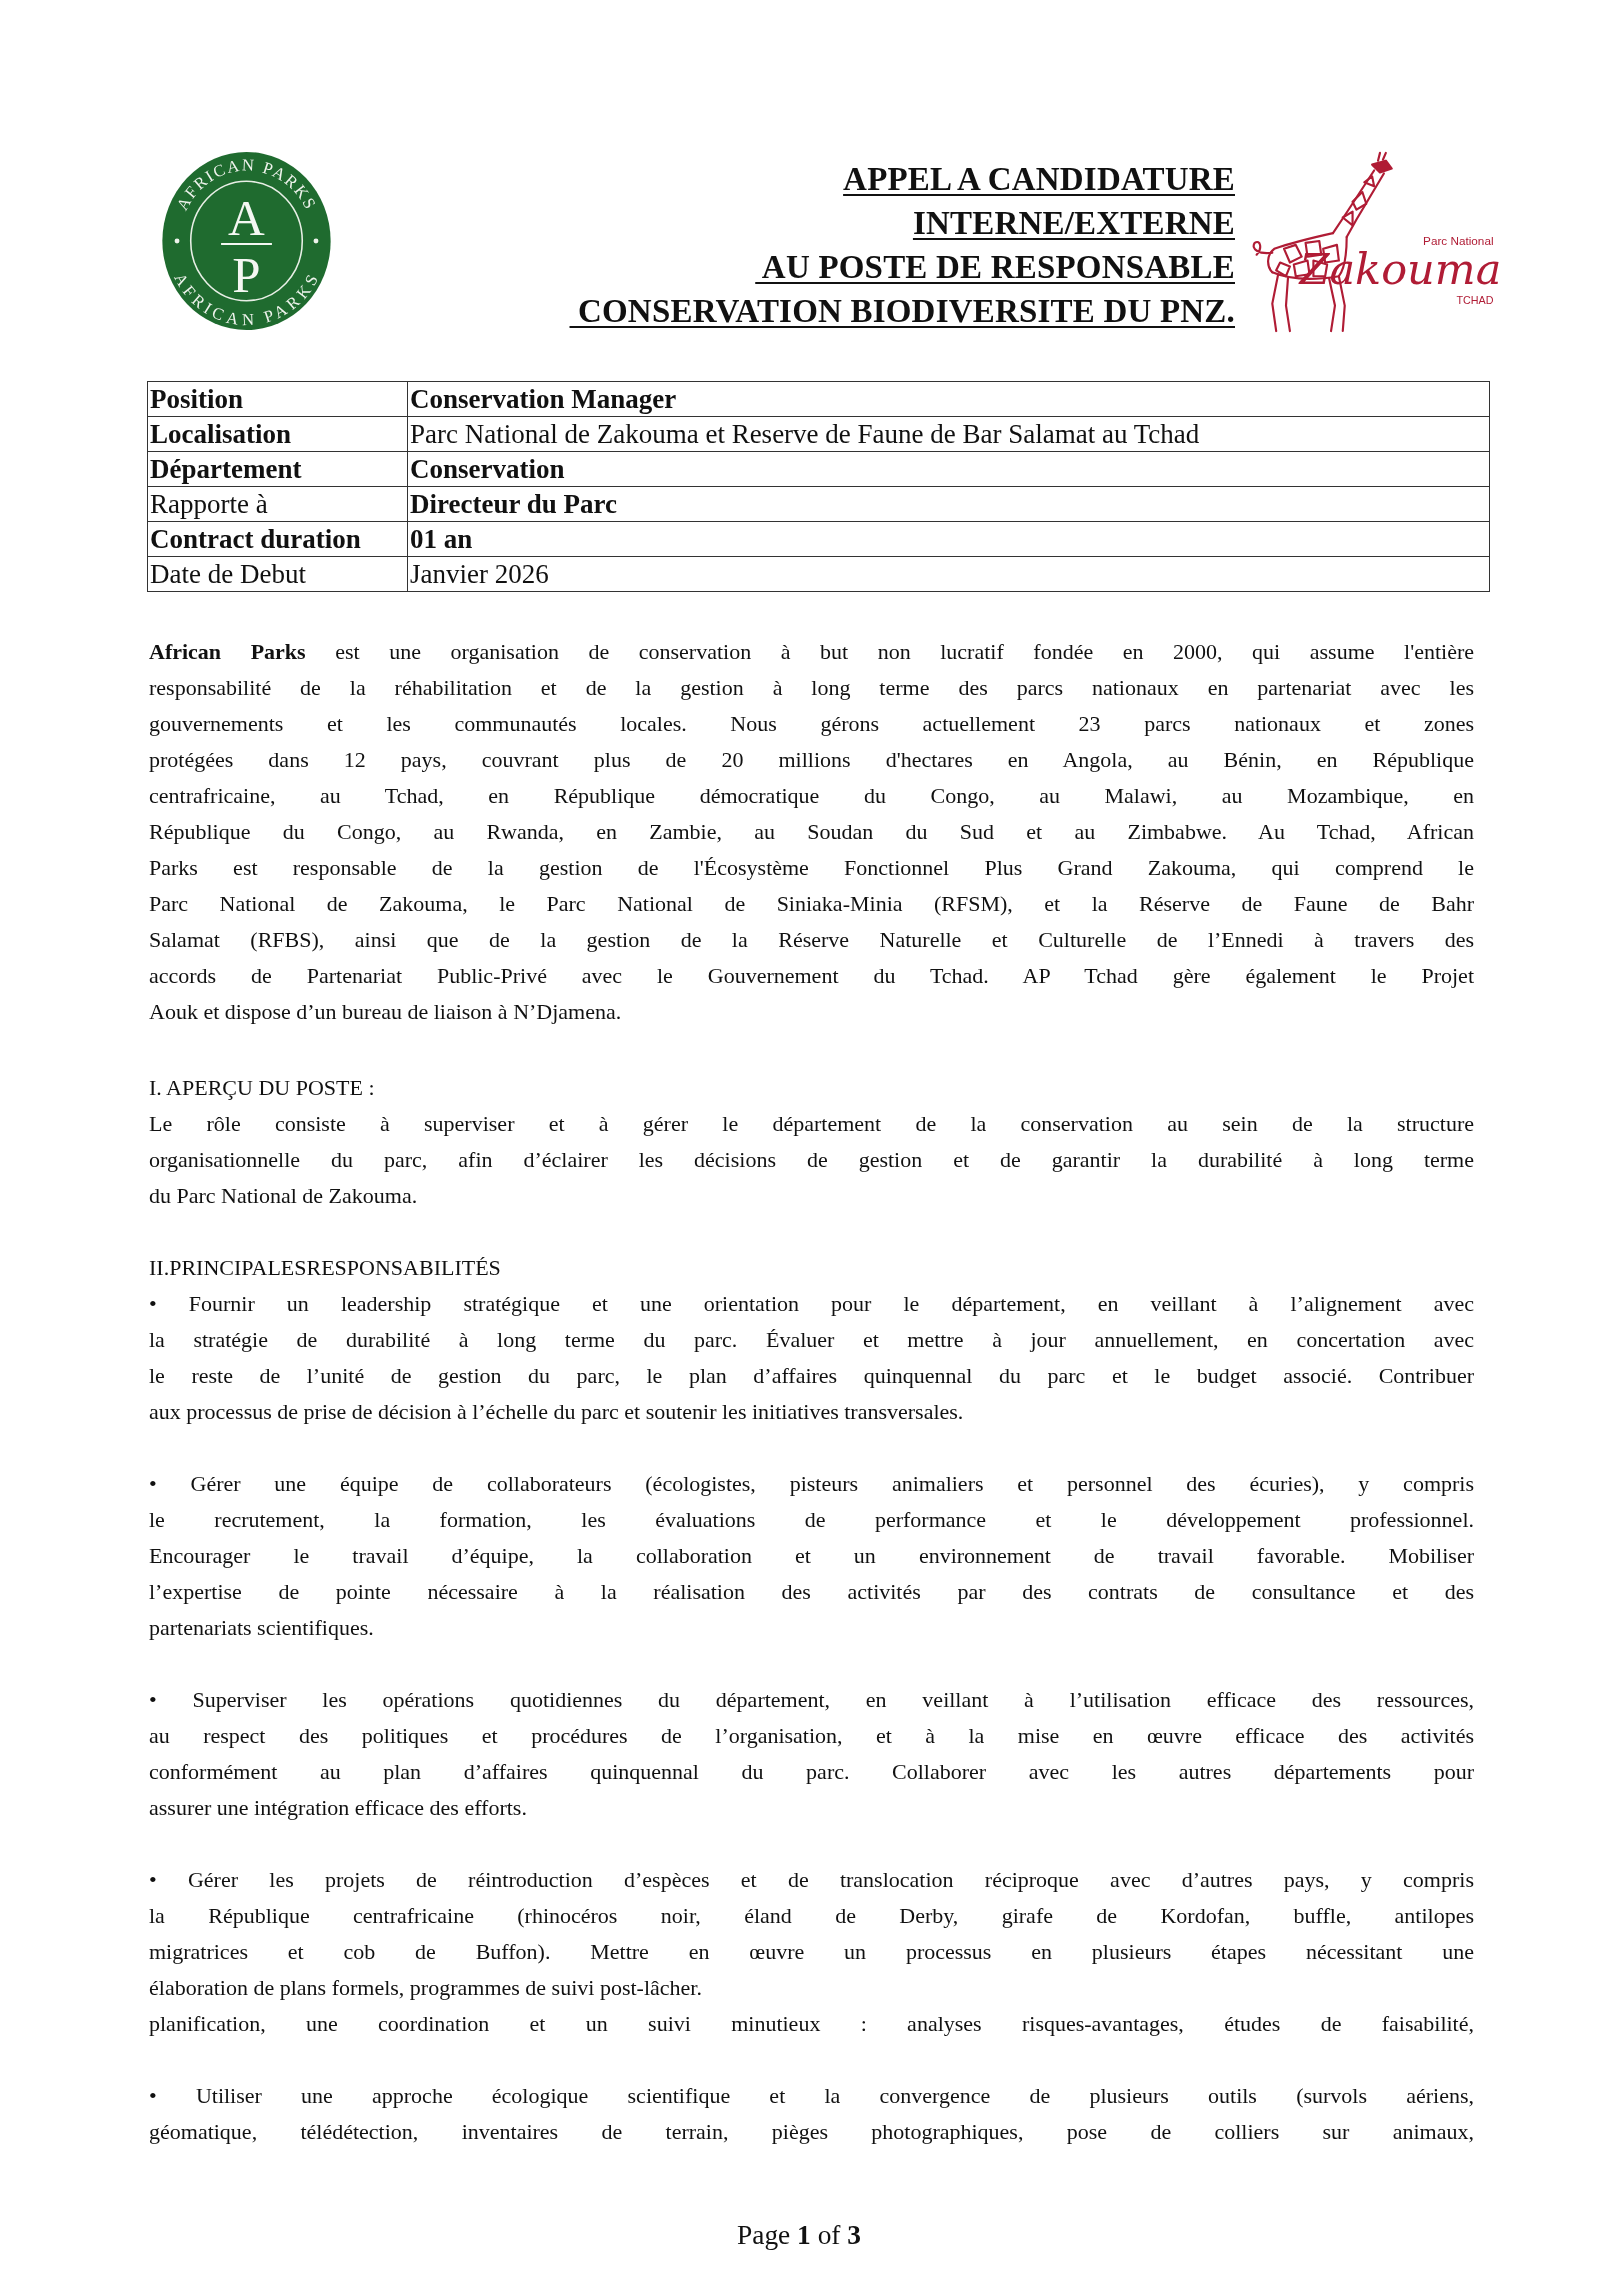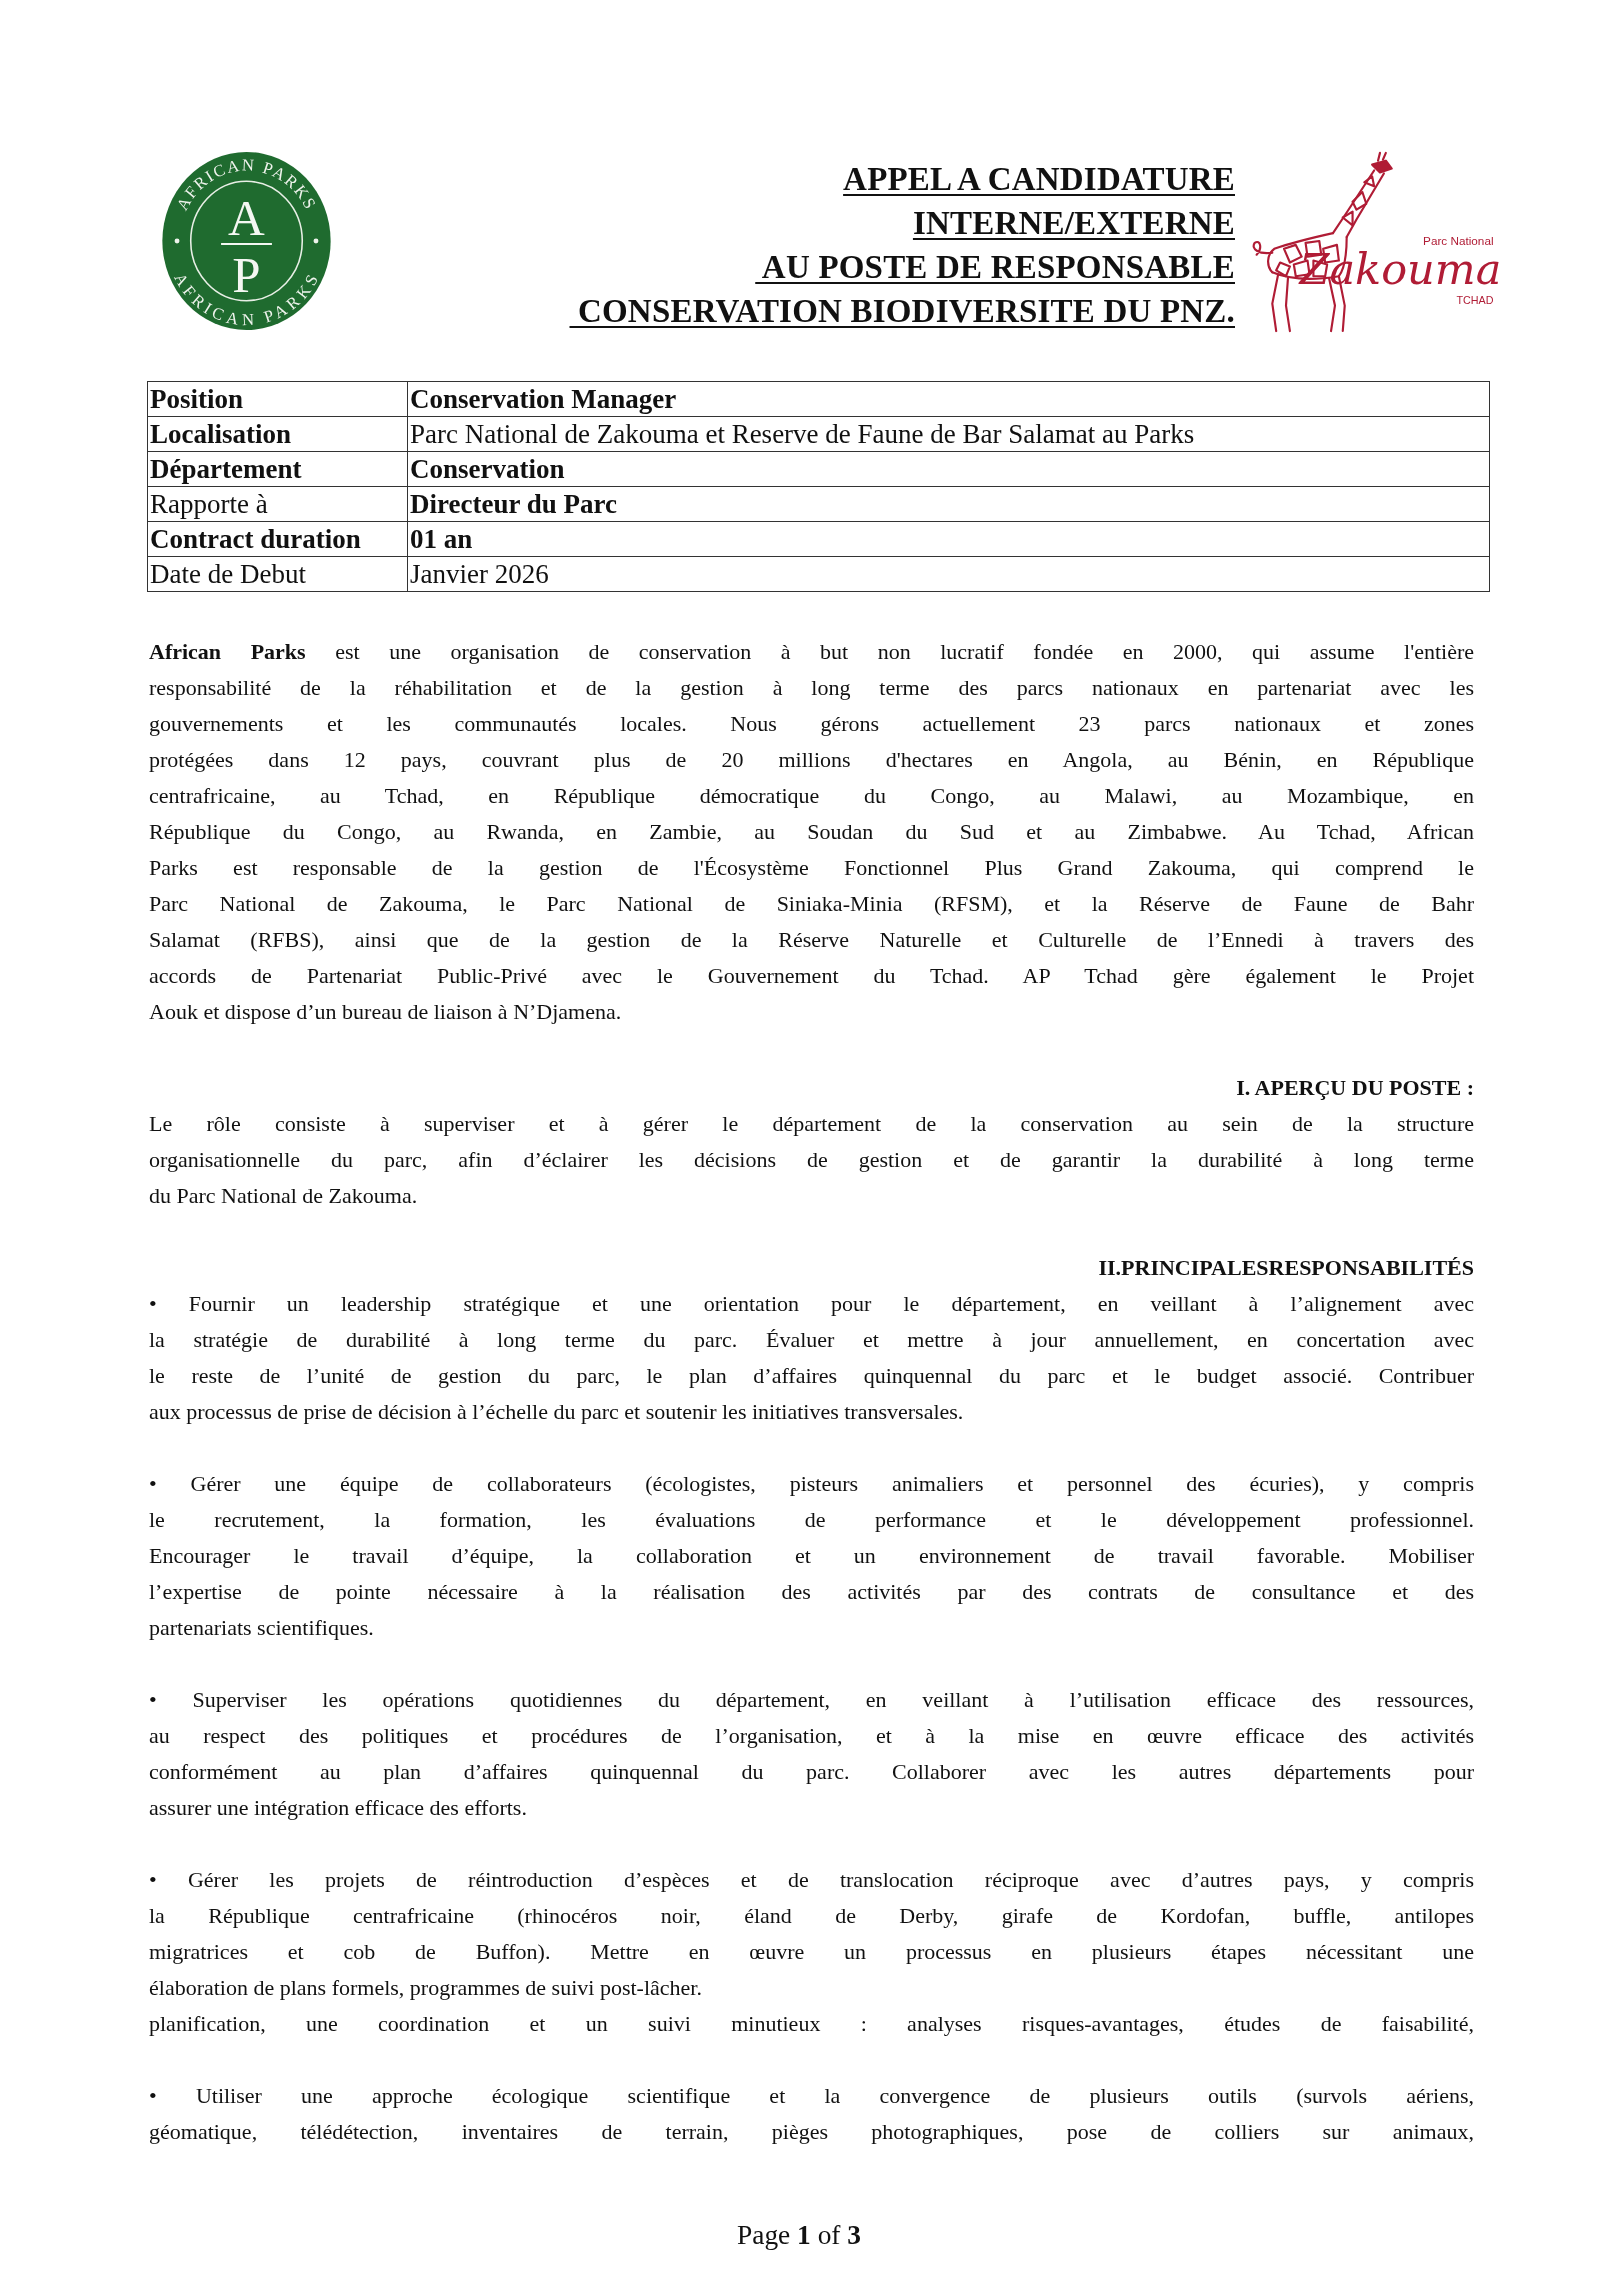--- a/index.html
+++ b/index.html
@@ -22,21 +22,21 @@
   #info-table td { border:1.5px solid #333; height:34px; padding:0 2px; font-size:27px;
                    line-height:34px; vertical-align:middle; white-space:nowrap; }
   #info-table td.k { width:255px; }
   #info-table .b { font-weight:bold; }
 
   
   .flow { position:absolute; left:149px; width:1325px; font-size:22px; line-height:36px; }
   .line { display:block; height:36px; white-space:nowrap; overflow:visible; }
   .line.j { text-align:justify; text-align-last:justify; white-space:normal; }
   .blank { display:block; height:36px; }
-  .h { font-weight:bold;text-align:right; }
+  .h { font-weight:normal; }
   #para-intro { top:634px; }
   #section-1 { top:1070px; }
   #footer { left:737px; top:2220px; font-family:"Liberation Serif", serif; font-size:27.4px; white-space:nowrap; }
   #footer b { font-weight:bold; }
 </style>
 </head>
 <body>
 
 <div id="ap-logo" class="abs">
   <svg width="173" height="182" viewBox="0 0 176 186">
@@ -96,21 +96,21 @@
 </div>
 
 <table id="info-table" class="abs">
   <tbody id="info-body">
       <tr>
         <td class="k b">Position</td>
         <td class="b">Conservation Manager</td>
       </tr>
       <tr>
         <td class="k b">Localisation</td>
-        <td class="">Parc National de Zakouma et Reserve de Faune de Bar Salamat au Parks</td>
+        <td class="">Parc National de Zakouma et Reserve de Faune de Bar Salamat au Tchad</td>
       </tr>
       <tr>
         <td class="k b">Département</td>
         <td class="b">Conservation</td>
       </tr>
       <tr>
         <td class="k">Rapporte à</td>
         <td class="b">Directeur du Parc</td>
       </tr>
       <tr>

